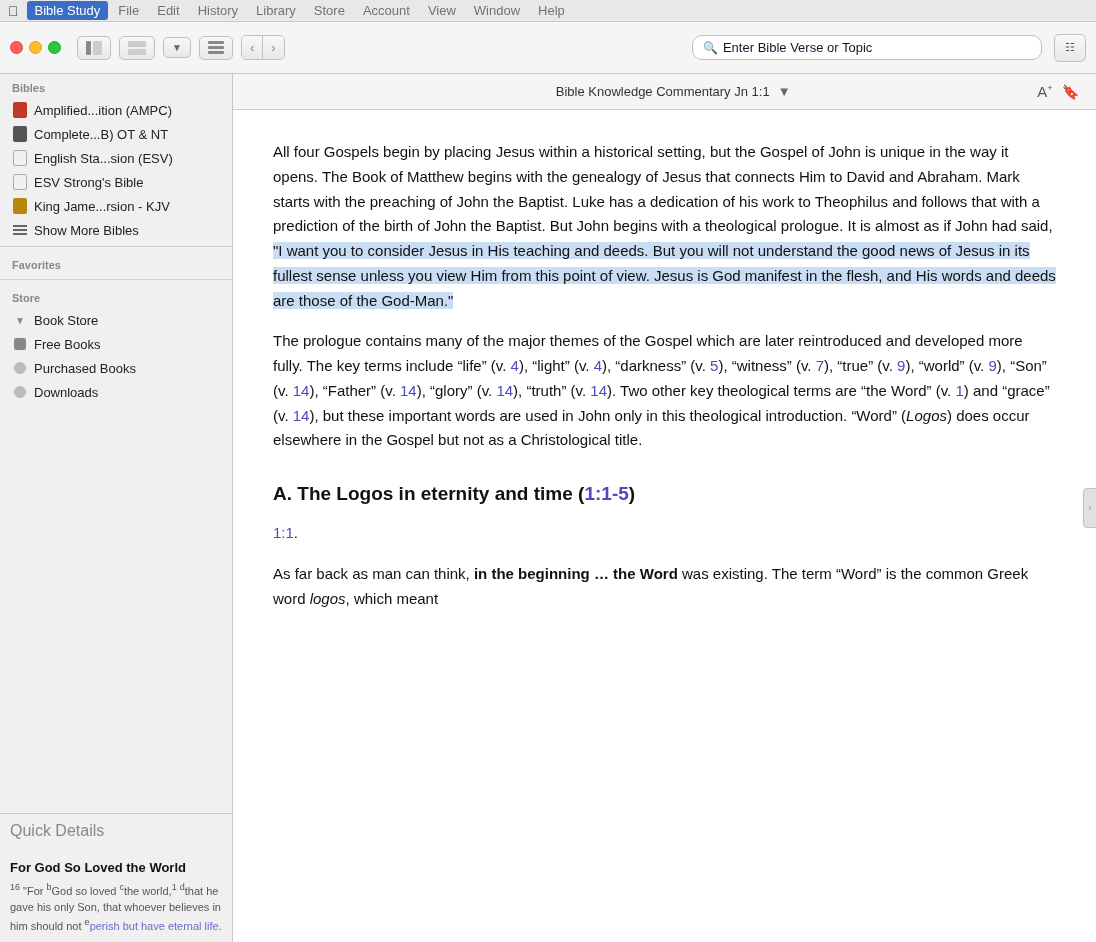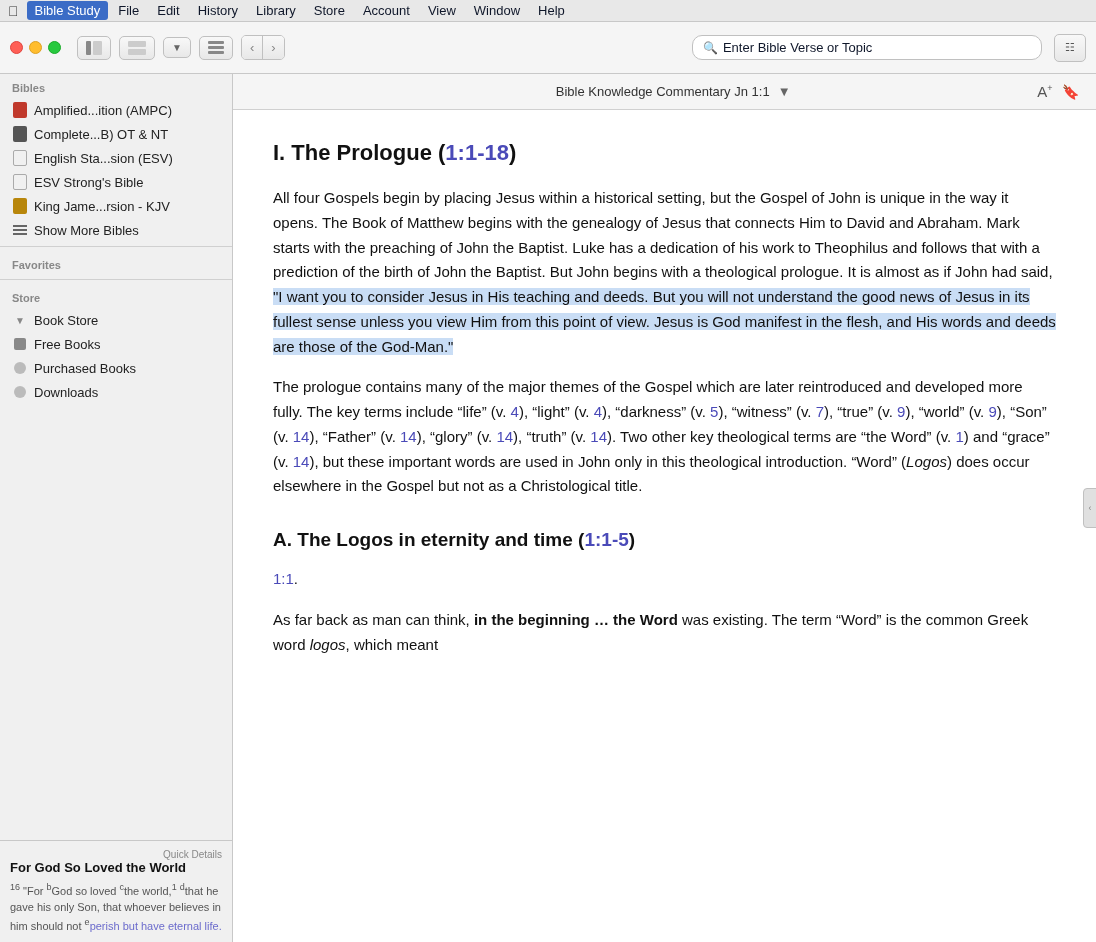--- a/index.html
+++ b/index.html
@@ -23,21 +23,21 @@
       gap: 2px;
     }
     .menubar-apple {
       font-size: 14px;
       margin-right: 6px;
       color: #333;
     }
     .menubar-item {
       padding: 2px 8px;
       font-size: 13px;
-      color: #0f172a;
+      color: #737373;
       border-radius: 3px;
       cursor: default;
     }
     .menubar-item.active {
       background: #3b6cc6;
       color: white;
     }
 
     
     .titlebar {
@@ -214,24 +214,23 @@
     }
 
     
     .quick-details {
       border-top: 1px solid #c8c8c8;
       padding: 8px 10px;
       background: #f0f0f0;
       font-size: 11px;
     }
     .quick-details-label {
-      font-size: 10px;
+      font-size: 16px;
       color: #888;
-      margin-bottom: 0;
-      text-align: right;
+      margin-bottom: 20px;
     }
     .quick-details-title {
       font-size: 13px;
       font-weight: 700;
       color: #111;
       margin-bottom: 6px;
     }
     .quick-details-verse {
       font-size: 11px;
       color: #555;
@@ -520,23 +519,20 @@
           <span class="dropdown-arrow">▼</span>
         </div>
         <div class="book-header-right">
           <span class="text-size-icon" style="font-size:15px;">A<sup style="font-size:9px;">+</sup></span>
           <span class="bookmark-icon">🔖</span>
         </div>
       </div>
 
       <div class="content-scroll">
 
-        <h1>
-          <span>I. The Prologue (</span><a class="link-blue" href="#">1:1-18</a><span>)</span>
-        </h1>
 
         <p>
           <span>All four Gospels begin by placing Jesus within a historical setting, but the Gospel of John is unique in the way it opens. The Book of Matthew begins with the genealogy of Jesus that connects Him to David and Abraham. Mark starts with the preaching of John the Baptist. Luke has a dedication of his work to Theophilus and follows that with a prediction of the birth of John the Baptist. But John begins with a theological prologue. It is almost as if John had said, </span><span class="highlighted">"I want you to consider Jesus in His teaching and deeds. But you will not understand the good news of Jesus in its fullest sense unless you view Him from this point of view. Jesus is God manifest in the flesh, and His words and deeds are those of the God-Man."</span>
         </p>
 
         <p>
           <span>The prologue contains many of the major themes of the Gospel which are later reintroduced and developed more fully. The key terms include “life” (v. </span><a class="verse-ref" href="#">4</a><span>), “light” (v. </span><a class="verse-ref" href="#">4</a><span>), “darkness” (v. </span><a class="verse-ref" href="#">5</a><span>), “witness” (v. </span><a class="verse-ref" href="#">7</a><span>), “true” (v. </span><a class="verse-ref" href="#">9</a><span>), “world” (v. </span><a class="verse-ref" href="#">9</a><span>), “Son” (v. </span><a class="verse-ref" href="#">14</a><span>), “Father” (v. </span><a class="verse-ref" href="#">14</a><span>), “glory” (v. </span><a class="verse-ref" href="#">14</a><span>), “truth” (v. </span><a class="verse-ref" href="#">14</a><span>). Two other key theological terms are “the Word” (v. </span><a class="verse-ref" href="#">1</a><span>) and “grace” (v. </span><a class="verse-ref" href="#">14</a><span>), but these important words are used in John only in this theological introduction. “Word” (</span><span class="italic-text">Logos</span><span>) does occur elsewhere in the Gospel but not as a Christological title.</span>
         </p>
 
         <h2>

